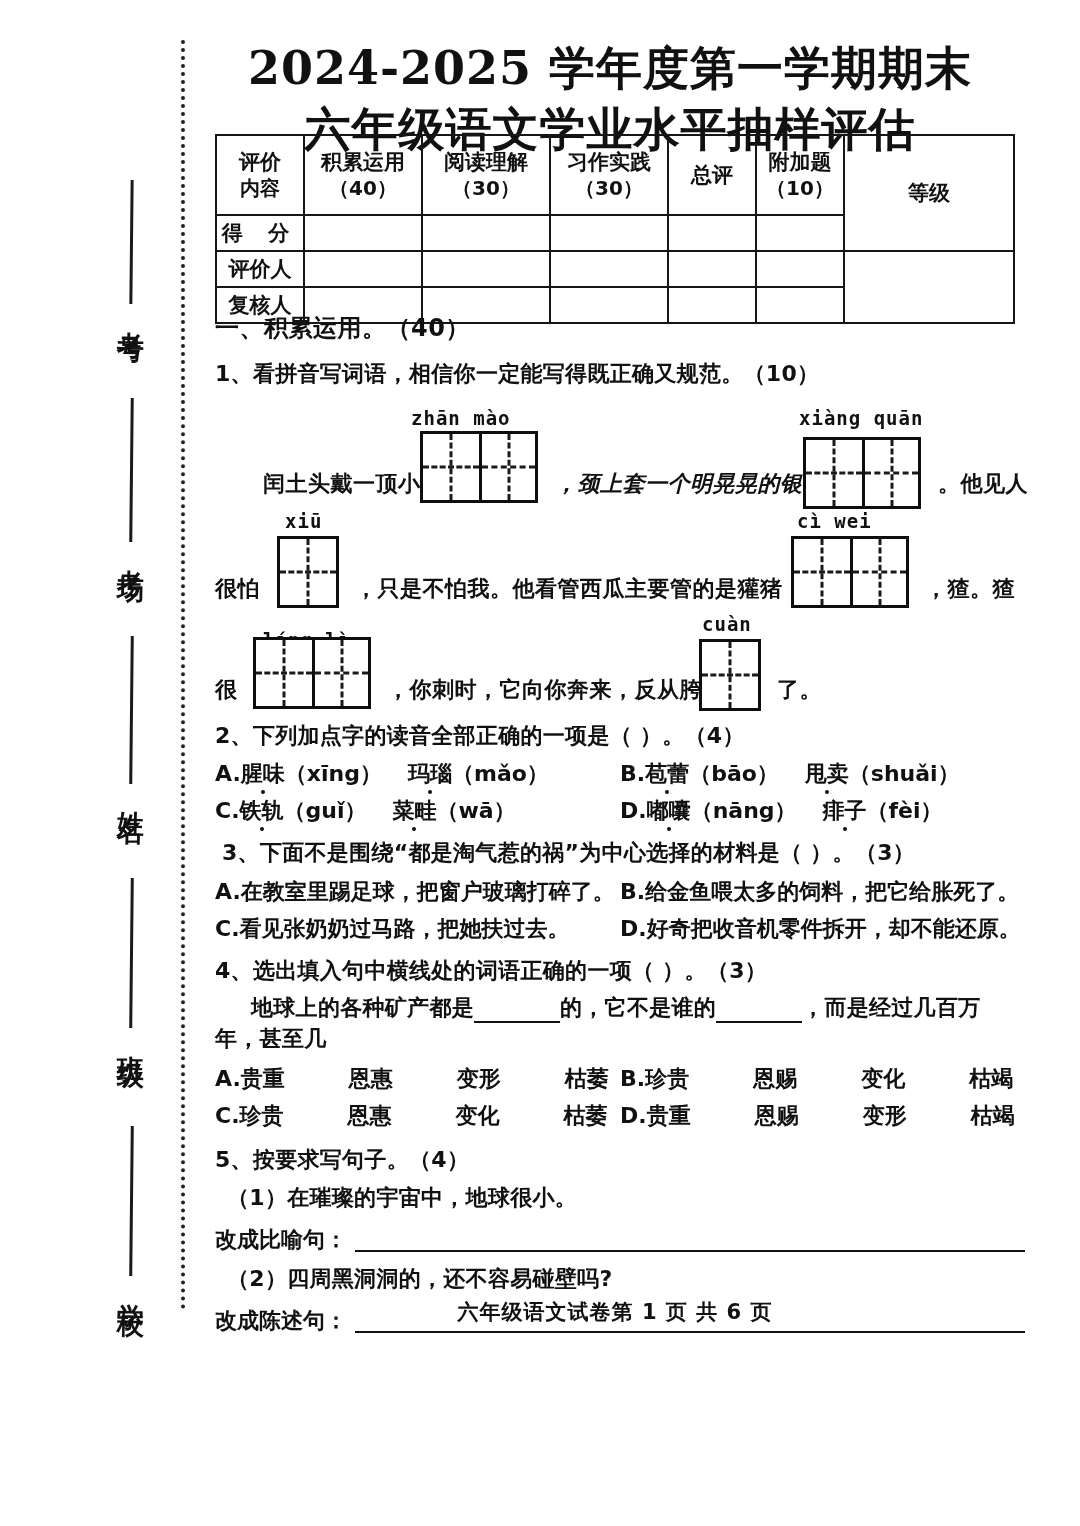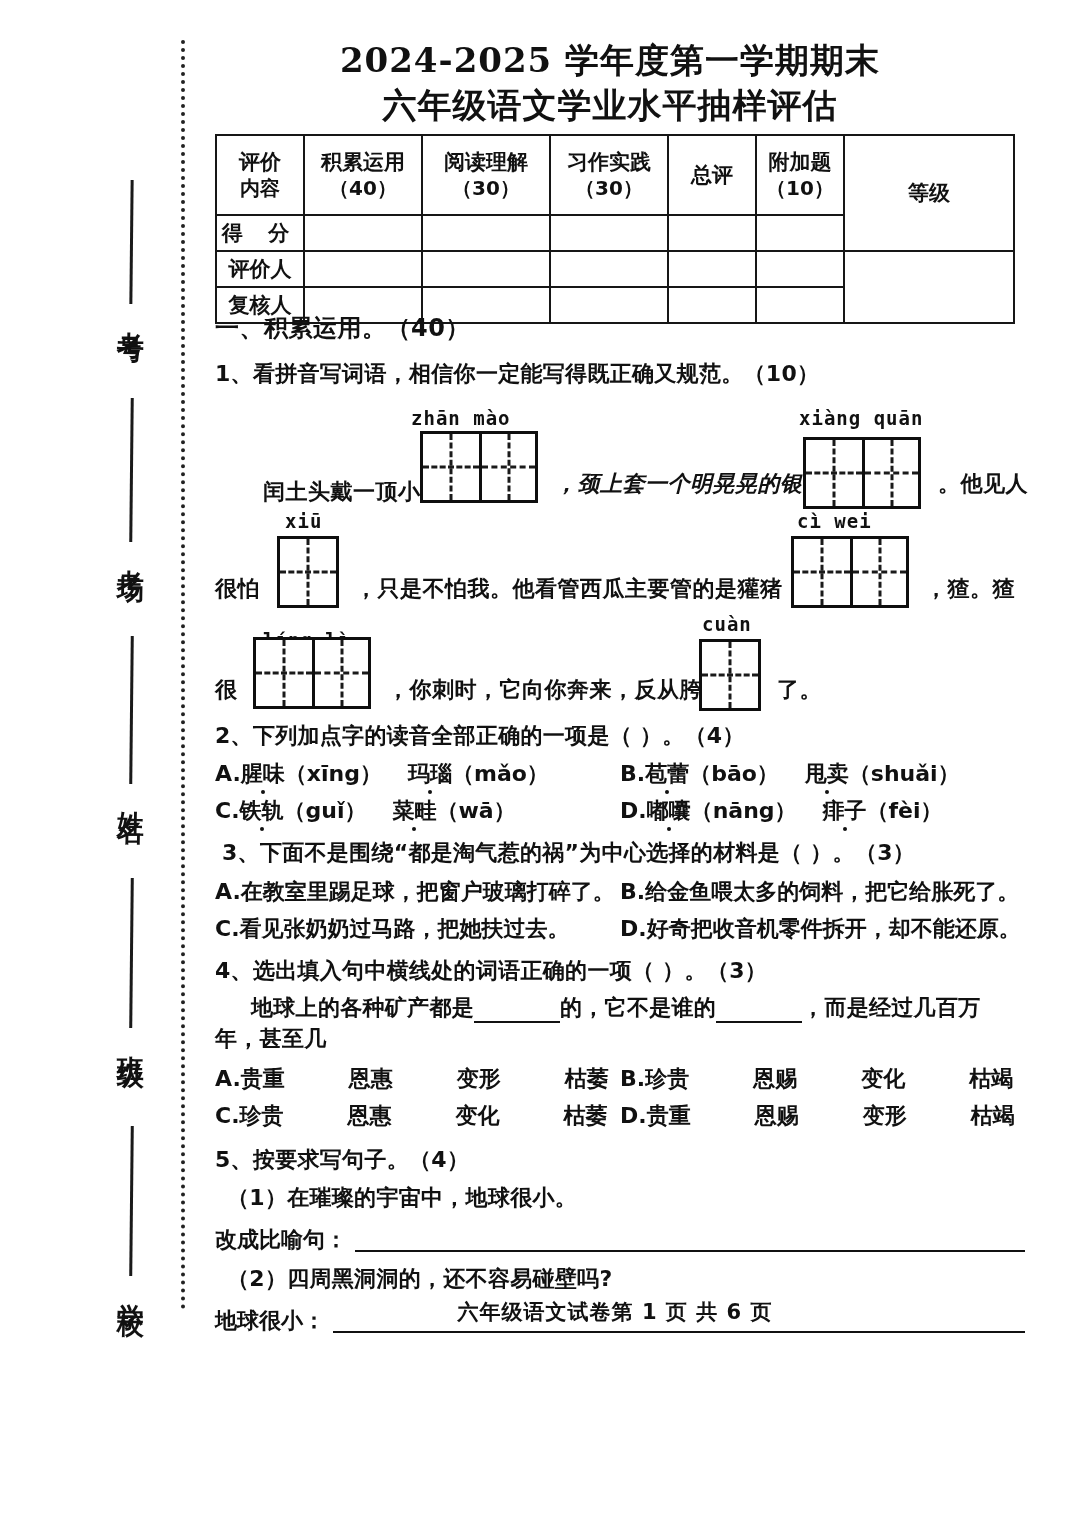--- a/index.html
+++ b/index.html
@@ -77,21 +77,21 @@
   #exam-title {
     position: absolute;
     left: 0;
     top: 38px;
     width: 820px;
     text-align: center;
   }
   #exam-title .t-line {
     font-family: "DejaVu Serif", "Liberation Serif", serif;
     font-weight: 700;
-    font-size: 34px;
+    font-size: 46px;
     letter-spacing: 1px;
     line-height: 1.32;
     white-space: nowrap;
   }
 
   
   #score-table-wrap {
     position: absolute;
     left: 15px;
     top: 134px;
@@ -375,21 +375,21 @@
 
   <div id="content">
 
     <div class="section-heading">一、积累运用。（40）</div>
 
     <div class="q-line">1、看拼音写词语，相信你一定能写得既正确又规范。（10）</div>
 
     <div class="pinyin-row" style="margin-top:18px;">
       <div class="py-label" style="left:196px; top:0;">zhān  mào</div>
       <div class="py-label" style="left:584px; top:0;">xiàng quān</div>
-      <div class="run-text" style="left:48px; top:70px;">闰土头戴一顶小</div>
+      <div class="run-text" style="left:48px; top:62px;">闰土头戴一顶小</div>
       <div class="tianzi" style="left:205px; top:24px;">
         <div class="cell"></div>
         <div class="cell"></div>
       </div>
       <div class="run-text" style="left:340px; top:62px;font-style:italic;">，颈上套一个明晃晃的银</div>
       <div class="tianzi" style="left:588px; top:30px;">
         <div class="cell"></div>
         <div class="cell"></div>
       </div>
       <div class="run-text" style="left:723px; top:62px;">。他见人</div>
@@ -523,21 +523,21 @@
     </div>
 
     <div class="q-line" style="margin-top:12px;">5、按要求写句子。（4）</div>
     <div class="q-line" style="text-indent:12px;">（1）在璀璨的宇宙中，地球很小。</div>
     <div class="answer-line">
       <span>改成比喻句：</span>
       <span class="rule"></span>
     </div>
     <div class="q-line" style="text-indent:12px; margin-top:8px;">（2）四周黑洞洞的，还不容易碰壁吗?</div>
     <div class="answer-line">
-      <span>地球很小：</span>
+      <span>改成陈述句：</span>
       <span class="rule"></span>
     </div>
 
   </div>
 
   <div id="page-footer">六年级语文试卷第 1 页 共 6 页</div>
 
 </div>
 
 </body></html>

